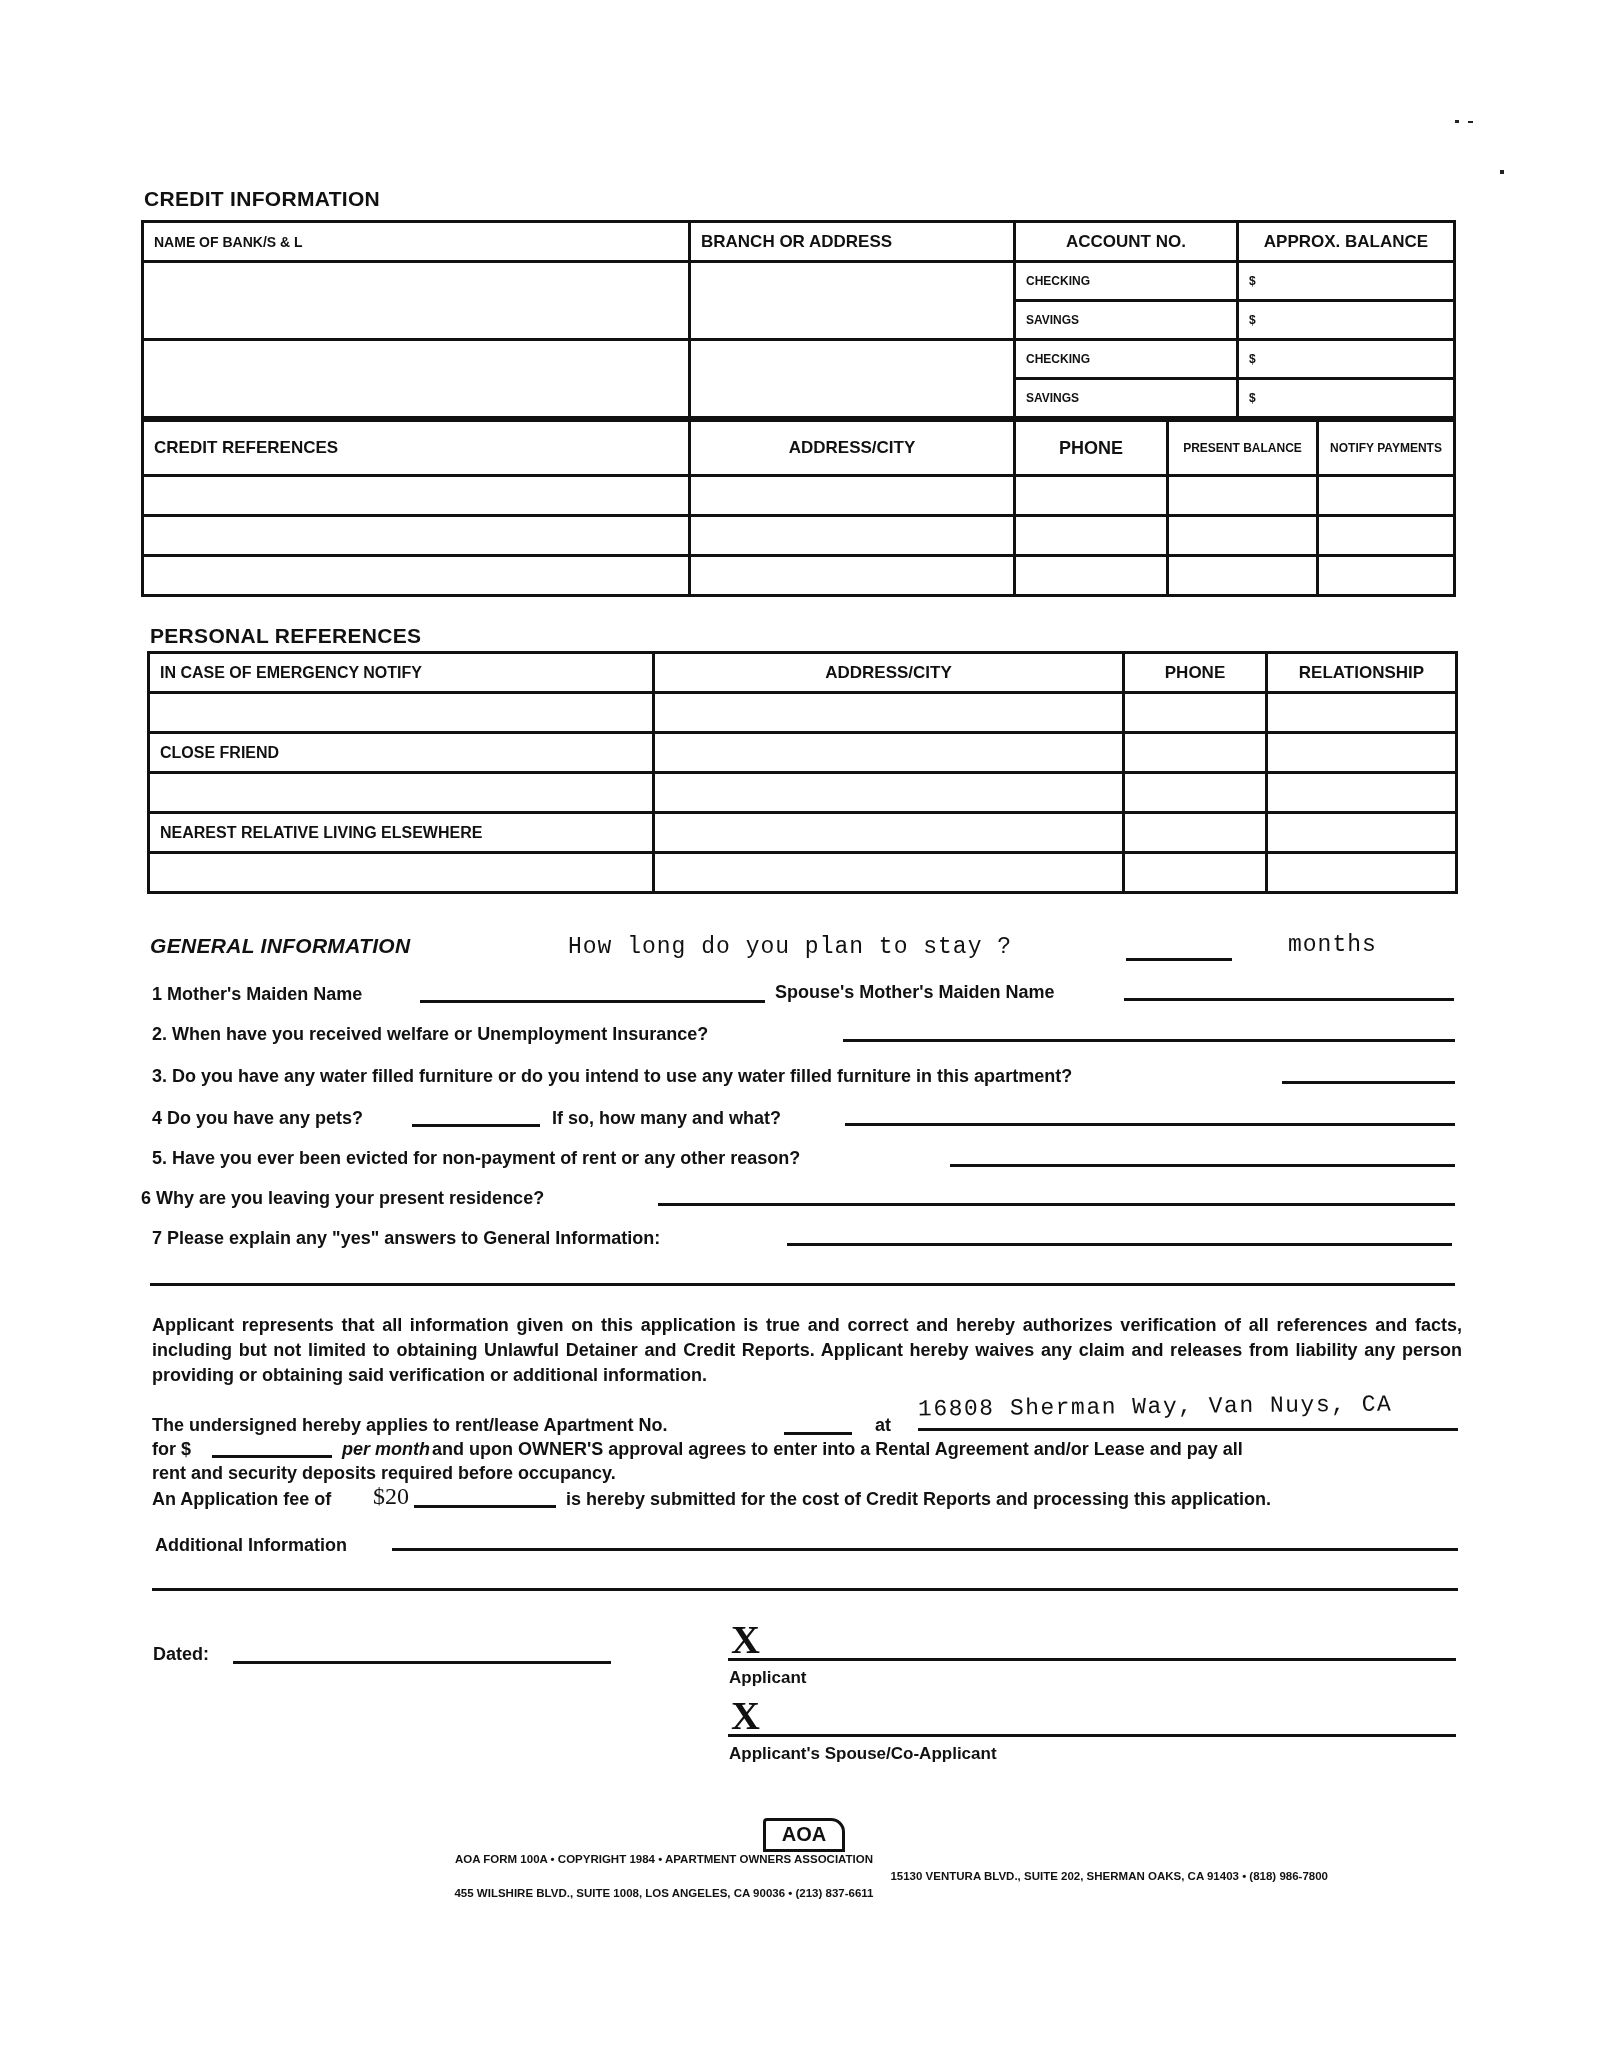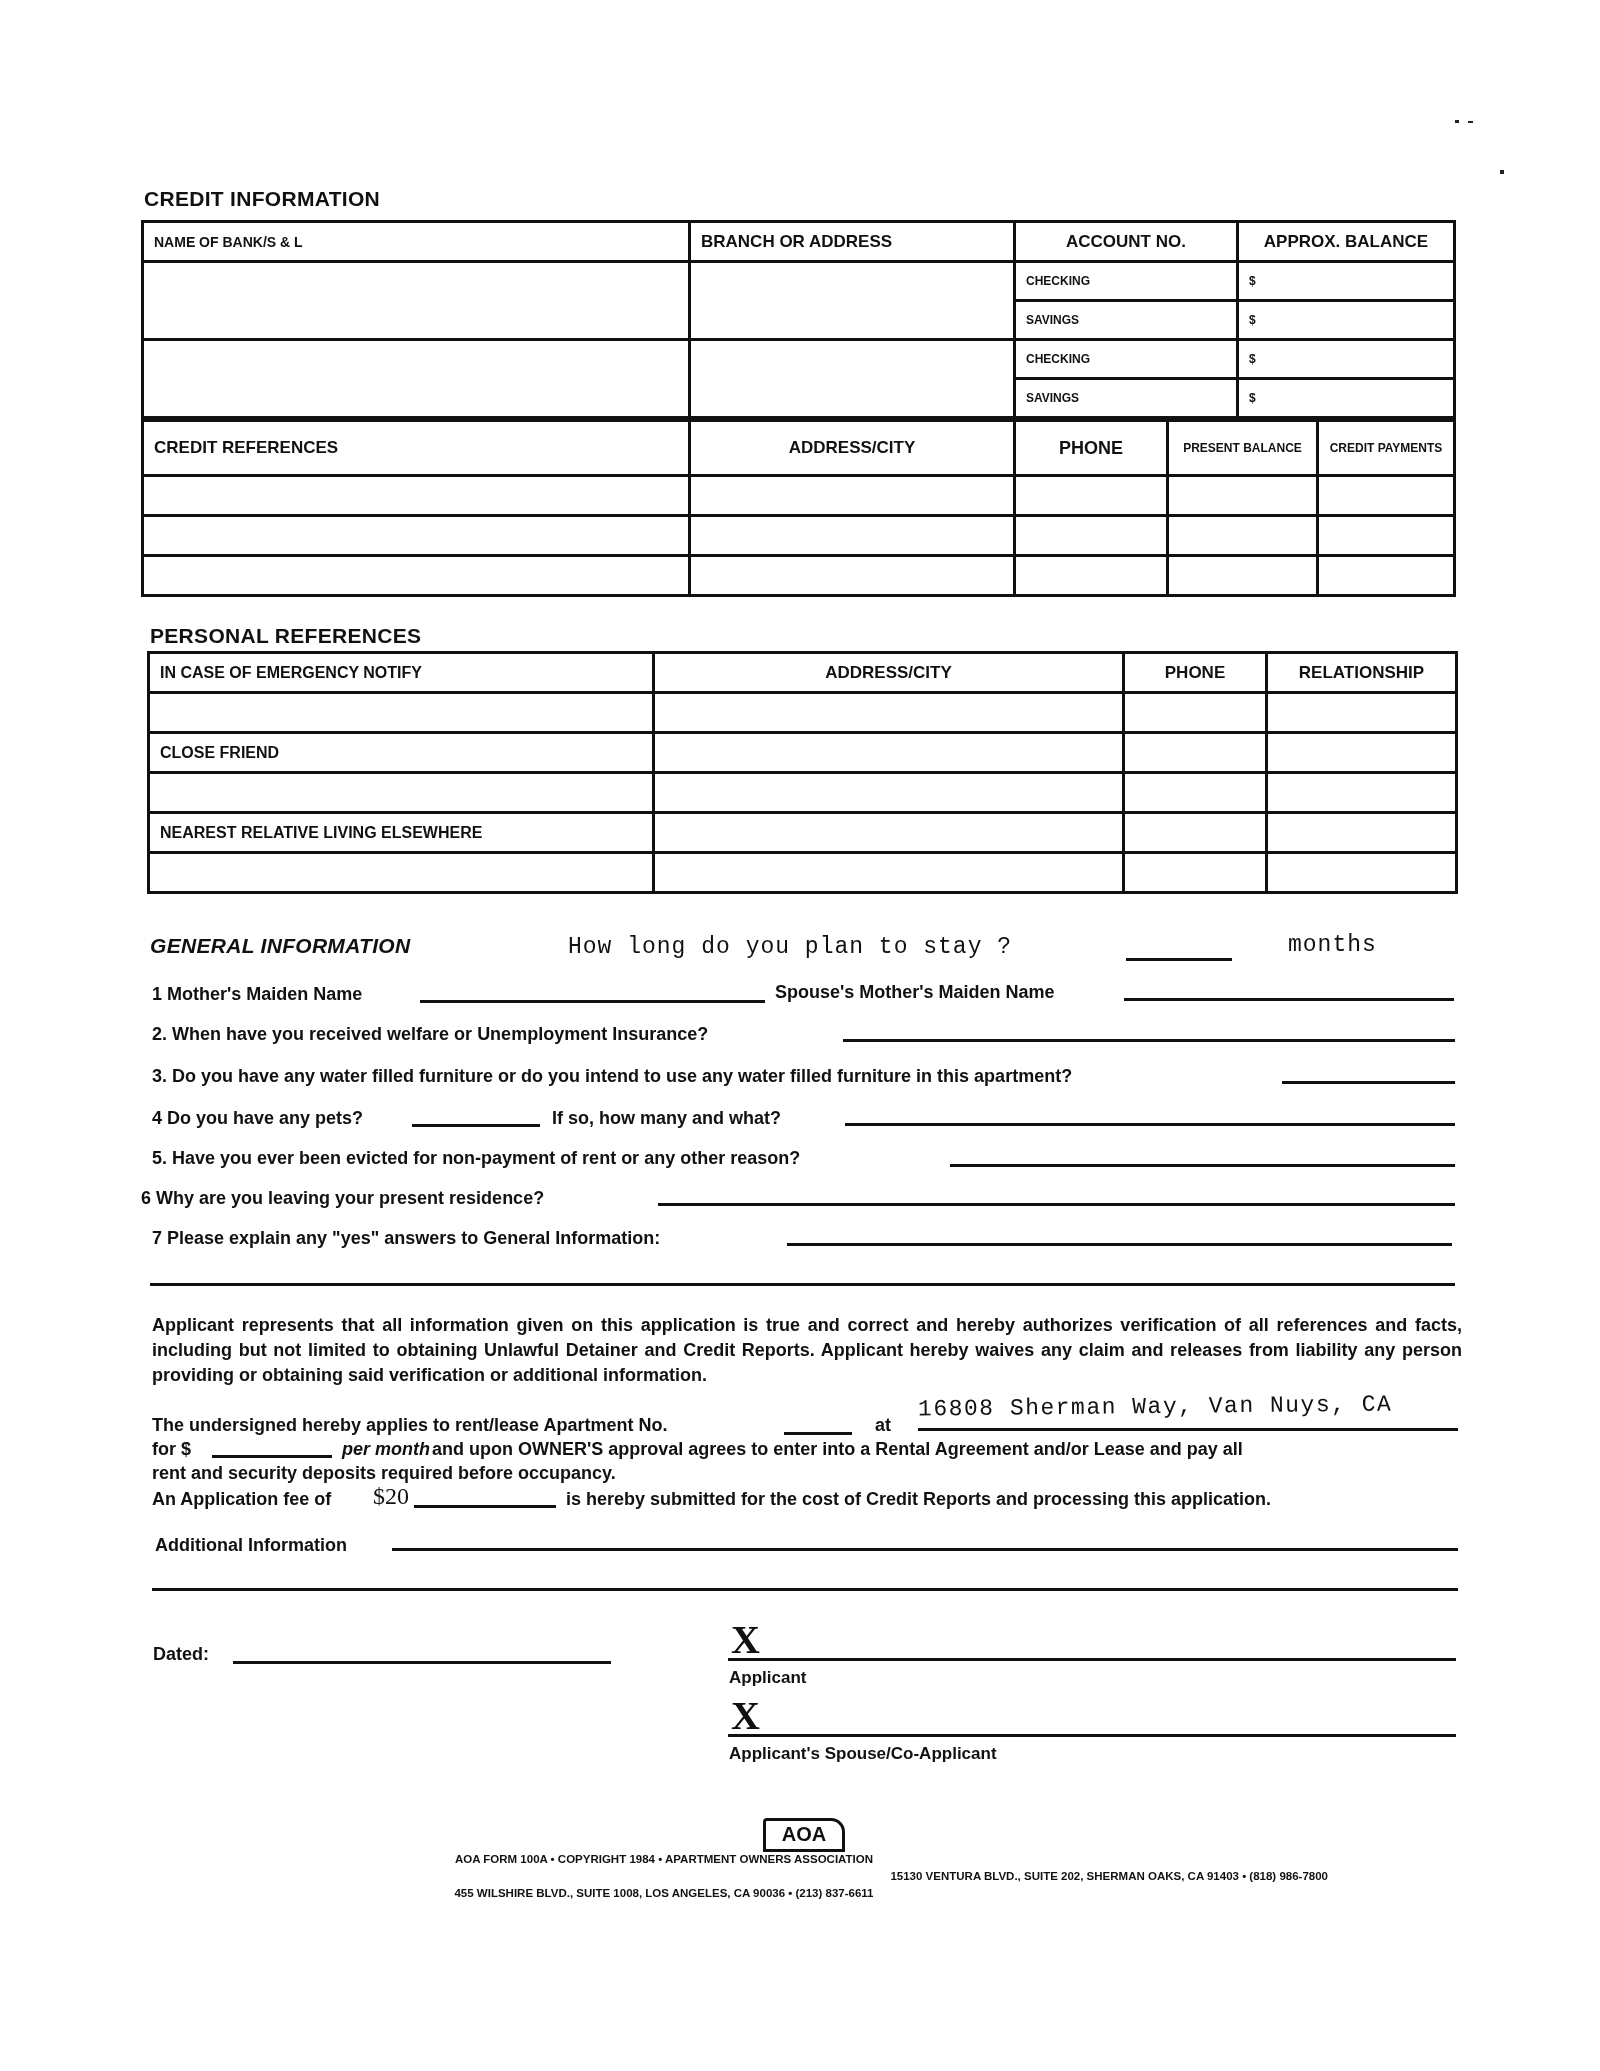--- a/index.html
+++ b/index.html
@@ -75,21 +75,21 @@
       <col style="width:153px">
       <col style="width:150px">
       <col style="width:137px">
     </colgroup>
   <tbody>
       <tr style="height:55px;">
     <td style="font-size:17px;font-weight:bold">CREDIT REFERENCES</td>
     <td class="c" style="font-size:17px;font-weight:bold">ADDRESS/CITY</td>
     <td class="c" style="font-size:18px;font-weight:bold">PHONE</td>
     <td class="tiny">PRESENT BALANCE</td>
-    <td class="tiny">CREDIT PAYMENTS</td>
+    <td class="tiny">NOTIFY PAYMENTS</td>
   </tr>
   <tr style="height:40px;">
         <td></td>
         <td></td>
         <td></td>
         <td></td>
         <td></td>
       </tr>
   <tr style="height:40px;">
         <td></td>

